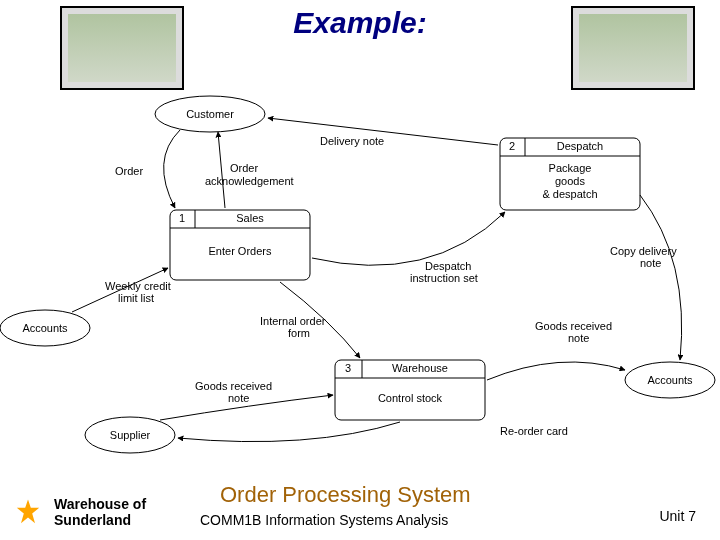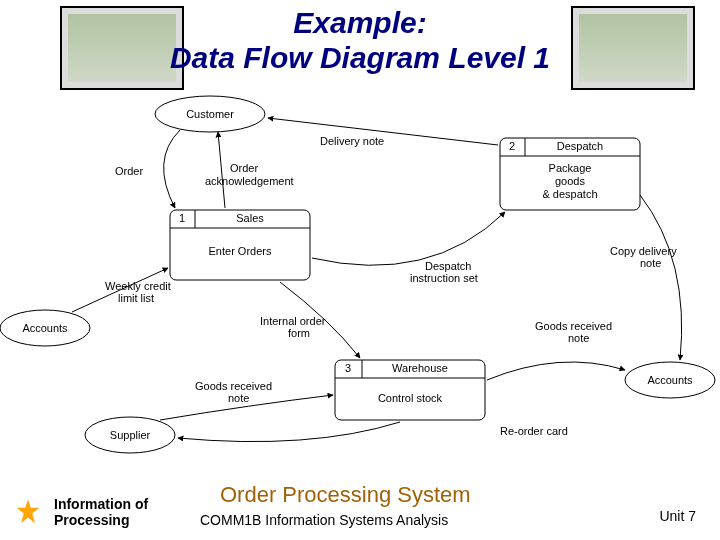--- a/index.html
+++ b/index.html
@@ -23,21 +23,20 @@
   .unit{position:absolute;right:24px;bottom:16px;font-size:14px}
 </style>
 </head>
 <body>
 
 <div class="slide">
   <div class="hdrimg left"></div>
   <div class="hdrimg right"></div>
   <div class="title">
     <span>Example:</span><br>
-    <span>Data Flow Diagram Level 1</span>
   </div>
 
   <div class="diagram">
     <svg viewBox="0 0 720 370">
       <defs>
         <marker id="arr" viewBox="0 0 10 10" refX="9" refY="5" markerWidth="6" markerHeight="6" orient="auto">
           <path d="M0 0 L10 5 L0 10 z" fill="#000"></path>
         </marker>
       </defs>
 
@@ -119,20 +118,20 @@
       <path class="flow" d="M400 332 Q310 360 178 348"></path>
       <text class="lbl" x="500" y="345">Re-order card</text>
     </svg>
   </div>
 
   <div class="footer">
     <svg class="spark" viewBox="0 0 40 40">
       <polygon points="20,2 24,14 36,14 26,22 30,36 20,28 10,36 14,22 4,14 16,14" fill="#ffa500"></polygon>
     </svg>
     <div class="uni">
-      <span>Information of</span><br>
-      <span>Processing</span>
+      <span>Warehouse of</span><br>
+      <span>Sunderland</span>
     </div>
     <div class="ftitle">Order Processing System</div>
     <div class="fsub">COMM1B Information Systems Analysis</div>
     <div class="unit">Unit 7</div>
   </div>
 </div>
 
 </body></html>

